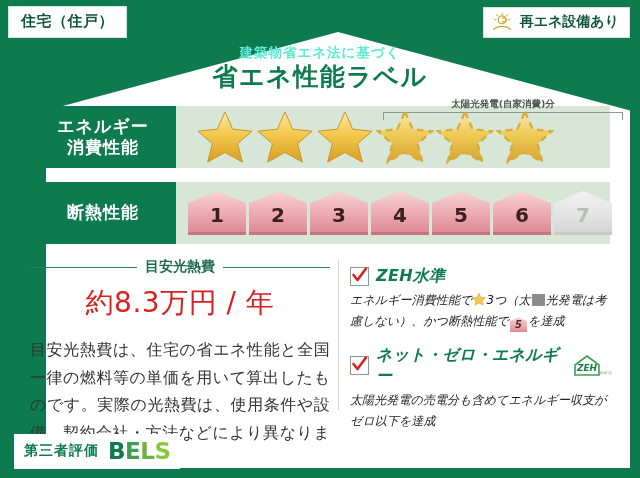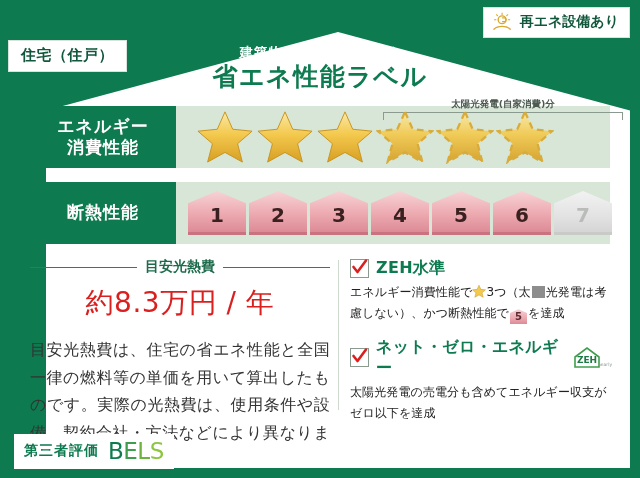--- a/index.html
+++ b/index.html
@@ -21,35 +21,35 @@
     position:absolute;left:36px;top:22px;width:584px;height:436px;
     background:#ffffff;
     clip-path:polygon(0% 18%, 50% 0%, 100% 18%, 100% 100%, 0% 100%);
   }
   
   .tag-house{
     position:absolute;left:8px;top:6px;
     background:#ffffff;border:1px solid #d7e3dc;
     padding:5px 12px 6px 12px;
     font-size:15px;font-weight:bold;color:#11573c;
-    letter-spacing:.5px;z-index:9;margin-top:34px;
+    letter-spacing:.5px;z-index:9;
   }
   
   .tag-renew{
     position:absolute;right:10px;top:7px;
     background:#ffffff;border:1px solid #d7e3dc;
     padding:4px 10px 5px 8px;
     display:flex;align-items:center;gap:6px;
     font-size:14px;font-weight:bold;color:#11573c;z-index:9;
   }
   .sun-ico{width:22px;height:20px;flex:0 0 auto;}
   
   .t-sub{
     position:absolute;left:0;right:0;top:44px;text-align:center;
-    font-size:13.5px;font-weight:bold;color:#ffffff;letter-spacing:1px;
+    font-size:13.5px;font-weight:bold;color:#5eead4;letter-spacing:1px;
   }
   .t-main{
     position:absolute;left:0;right:0;top:60px;text-align:center;
     font-size:25px;font-weight:bold;color:#0d7a4f;letter-spacing:1.5px;
   }
   
   .panel{
     position:absolute;left:30px;top:106px;width:580px;height:142px;
   }
   .row{position:relative;height:62px;margin-bottom:14px;}
@@ -87,21 +87,21 @@
     background:linear-gradient(180deg,#f6d3d6 0%,#edaab1 55%,#dd8b96 100%);
     border-bottom:3px solid #c8737f;
   }
   .chip.off{
     background:linear-gradient(180deg,#f2f2f2 0%,#e3e3e3 60%,#d5d5d5 100%);
     color:#b9bcb9;border-bottom:3px solid #c9cbc9;
   }
   
   .bottom{position:absolute;left:30px;top:258px;width:580px;height:160px;}
   .bl{position:absolute;left:0;top:0;width:300px;}
-  .br{position:absolute;left:320px;top:0;width:262px;}
+  .br{position:absolute;left:320px;top:8px;width:262px;font-style:italic;}
   .vsep{
     position:absolute;left:308px;top:2px;width:1px;height:150px;background:#cfdacf;
   }
   .cost-head{
     display:flex;align-items:center;gap:8px;justify-content:center;
     font-size:14px;font-weight:bold;color:#1d6b4b;
   }
   .hr-seg{flex:1;height:1px;background:#2e7d5b;}
   .cost-val{
     text-align:center;font-size:28px;font-weight:normal;color:#d9201f;
@@ -135,21 +135,21 @@
     display:inline-block;width:13px;height:12px;background:#8d8d8d;
     vertical-align:-2px;margin:0 1px;
   }
   
   .footer{position:absolute;left:0;bottom:0;width:640px;height:52px;}
   .f-white{
     position:absolute;left:14px;bottom:9px;background:#fff;
     padding:4px 10px 5px 10px;display:flex;align-items:center;gap:9px;
   }
   .f-eval{font-size:14px;font-weight:bold;color:#0d7a4f;letter-spacing:1px;}
-  .f-bels{font-size:23px;font-weight:normal;letter-spacing:-.5px;}
+  .f-bels{font-size:23px;font-weight:bold;letter-spacing:-.5px;}
   .f-bels span:nth-child(1){color:#0d7a4f;}
   .f-bels span:nth-child(2){color:#3f9e4d;}
   .f-bels span:nth-child(3){color:#6cb33f;}
   .f-bels span:nth-child(4){color:#8cc63e;}
   .f-name{
     position:absolute;left:218px;bottom:15px;
     font-size:13px;color:#ffffff;letter-spacing:1px;
   }
   .f-right{position:absolute;right:14px;bottom:9px;text-align:right;color:#fff;}
   .f-date{font-size:13.5px;letter-spacing:.5px;}

